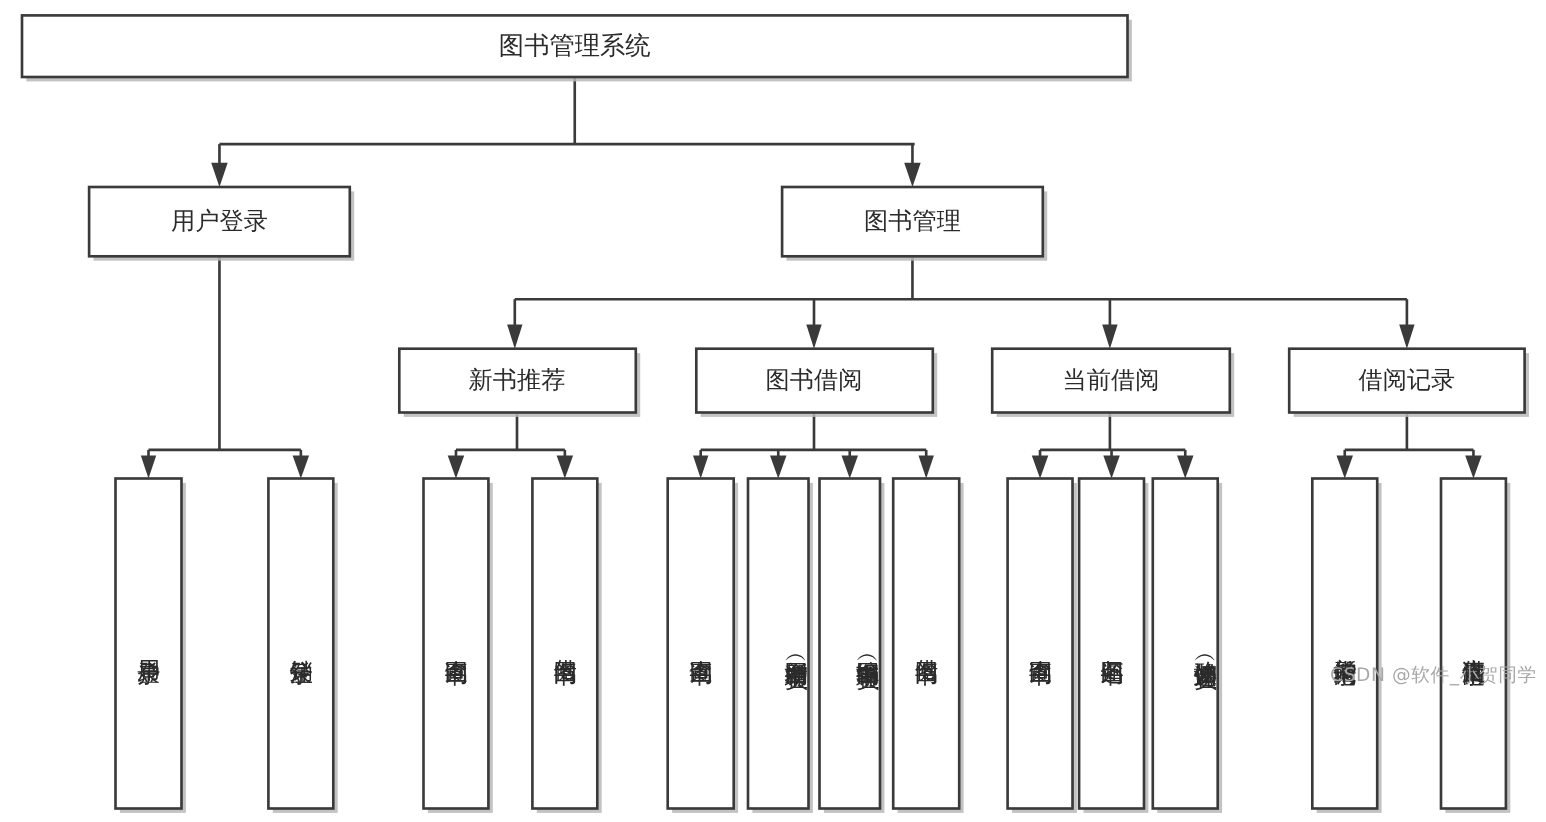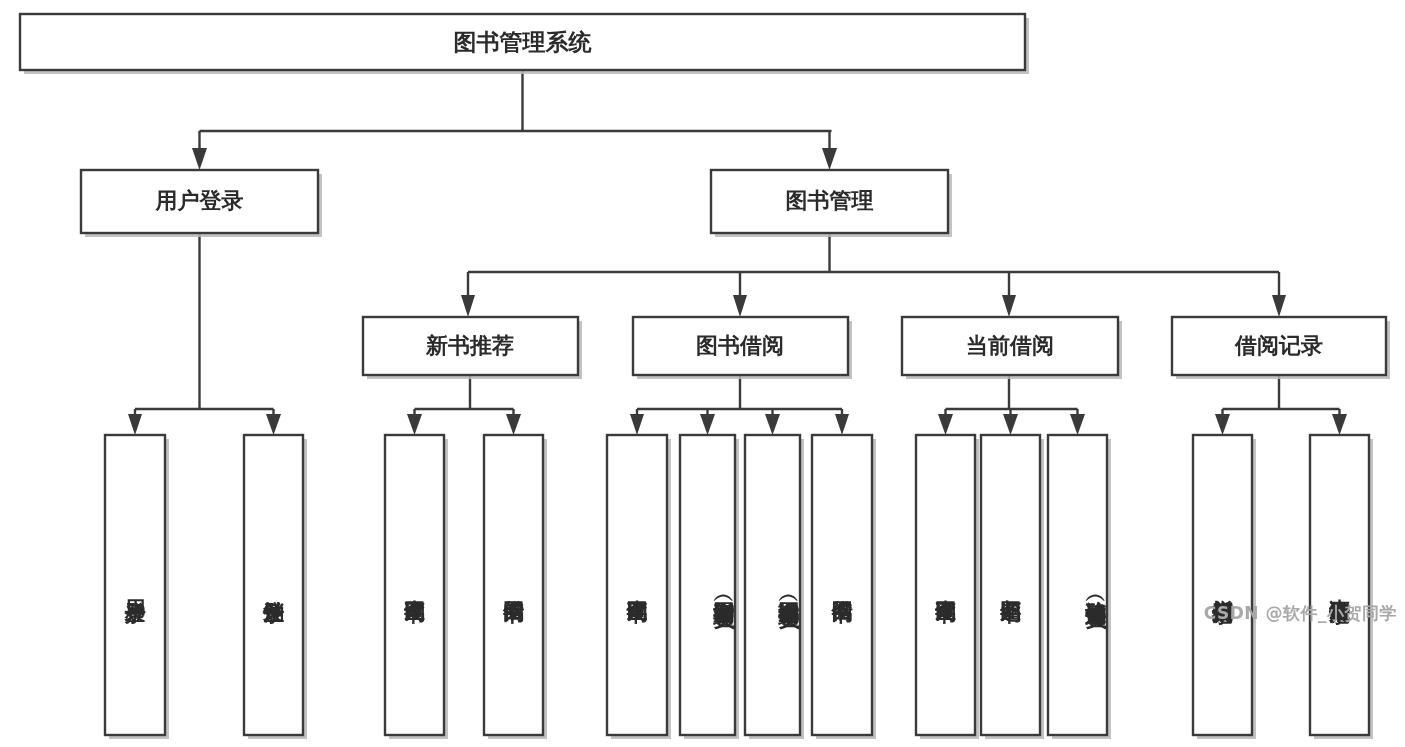--- a/index.html
+++ b/index.html
@@ -11,21 +11,20 @@
     width: 1405px;
     height: 747px;
     font-family: "DejaVu Sans", "Liberation Sans", sans-serif;
     overflow: hidden;
     position: relative;
   }
   #diagram-root {
     position: relative;
     width: 1405px;
     height: 629px;
-    font-weight: bold;
   }
   svg.flow {
     position: absolute;
     top: 0;
     left: 0;
     width: 1405px;
     height: 747px;
     display: block;
   }
   .node-box {

